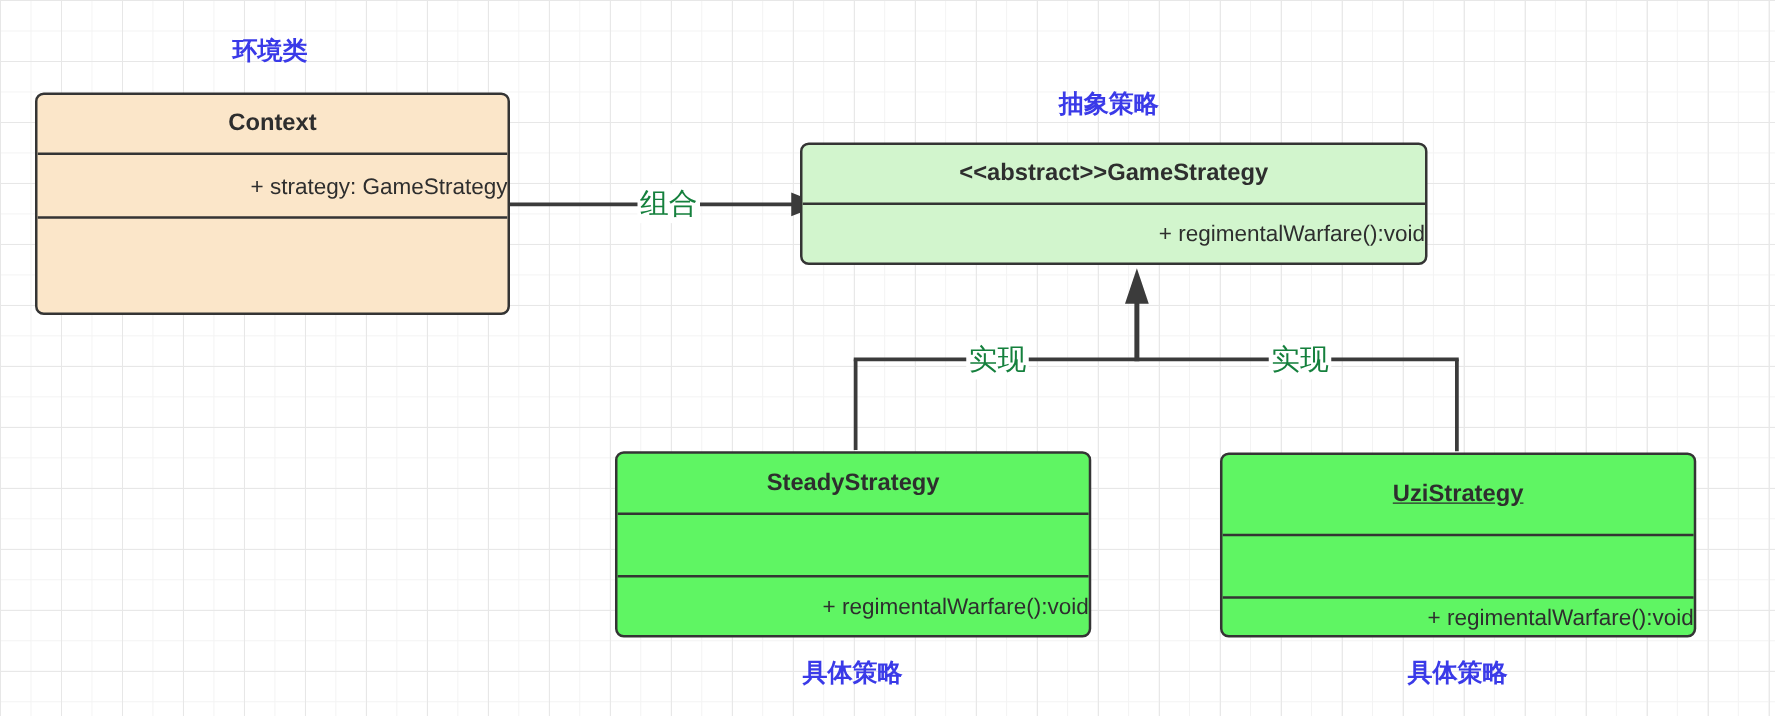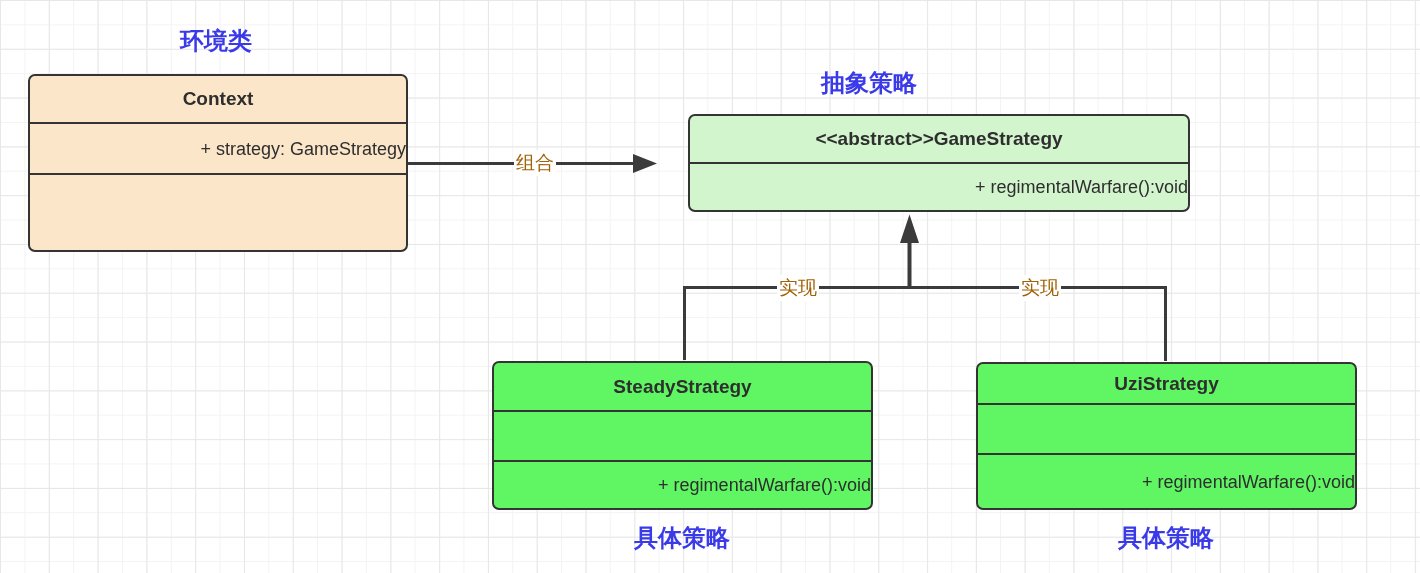--- a/index.html
+++ b/index.html
@@ -62,46 +62,46 @@
     line-height: 28px;
     padding-left: 14px;
     white-space: nowrap;
   }
   .uml-section.list { padding-top: 4px; }
 
   .role-label {
     position: absolute;
     transform: translate(-50%, -50%);
     font-weight: bold;
-    font-size: 24px;
+    font-size: 20px;
     color: #3a3ae8;
     white-space: nowrap;
     text-align: center;
   }
   .edge-label {
     position: absolute;
     transform: translate(-50%, -50%);
-    font-size: 19px;
-    color: #a16207;
+    font-size: 23px;
+    color: #15803d;
     background: #ffffff;
     padding: 0 2px;
     white-space: nowrap;
   }
 
   
   #box-context        { left: 28px;  top: 74px;  width: 380px; height: 178px; }
   #box-context .uml-title    { height: 46px; }
   #box-context .attrs        { height: 51px; }
-  #box-gamestrategy   { left: 688px; top: 114px; width: 502px; height: 98px; }
+  #box-gamestrategy   { left: 640px; top: 114px; width: 502px; height: 98px; }
   #box-gamestrategy .uml-title { height: 46px; }
   #box-steady         { left: 492px; top: 361px; width: 381px; height: 149px; }
   #box-steady .uml-title     { height: 47px; }
   #box-steady .attrs         { height: 50px; }
   #box-uzi            { left: 976px; top: 362px; width: 381px; height: 148px; }
-  #box-uzi .uml-title        { height: 39px; }
+  #box-uzi .uml-title        { height: 63px; text-decoration: underline; }
   #box-uzi .attrs            { height: 50px; }
 </style>
 </head>
 <body>
 
 <div class="canvas">
 
   <svg class="edges-svg" viewBox="0 0 1420 573" xmlns="http://www.w3.org/2000/svg">
 
     <g>
@@ -144,21 +144,21 @@
 
   <div id="box-uzi" class="uml-class fill-green">
     <div class="uml-title">UziStrategy</div>
     <div class="uml-section attrs"></div>
     <div class="uml-section grow center-left">
       <div class="uml-row">+ regimentalWarfare():void</div>
     </div>
   </div>
 
   <div class="role-label" style="left:216px; top:41px;">环境类</div>
-  <div class="role-label" style="left:869px; top:83px;">抽象策略</div>
+  <div class="role-label" style="left:887px; top:83px;">抽象策略</div>
   <div class="role-label" style="left:682px; top:538px;">具体策略</div>
   <div class="role-label" style="left:1166px; top:538px;">具体策略</div>
 
   <div class="edge-label" style="left:535px; top:163px;">组合</div>
   <div class="edge-label" style="left:798px; top:288px;">实现</div>
   <div class="edge-label" style="left:1040px; top:288px;">实现</div>
 
 </div>
 
 </body></html>

